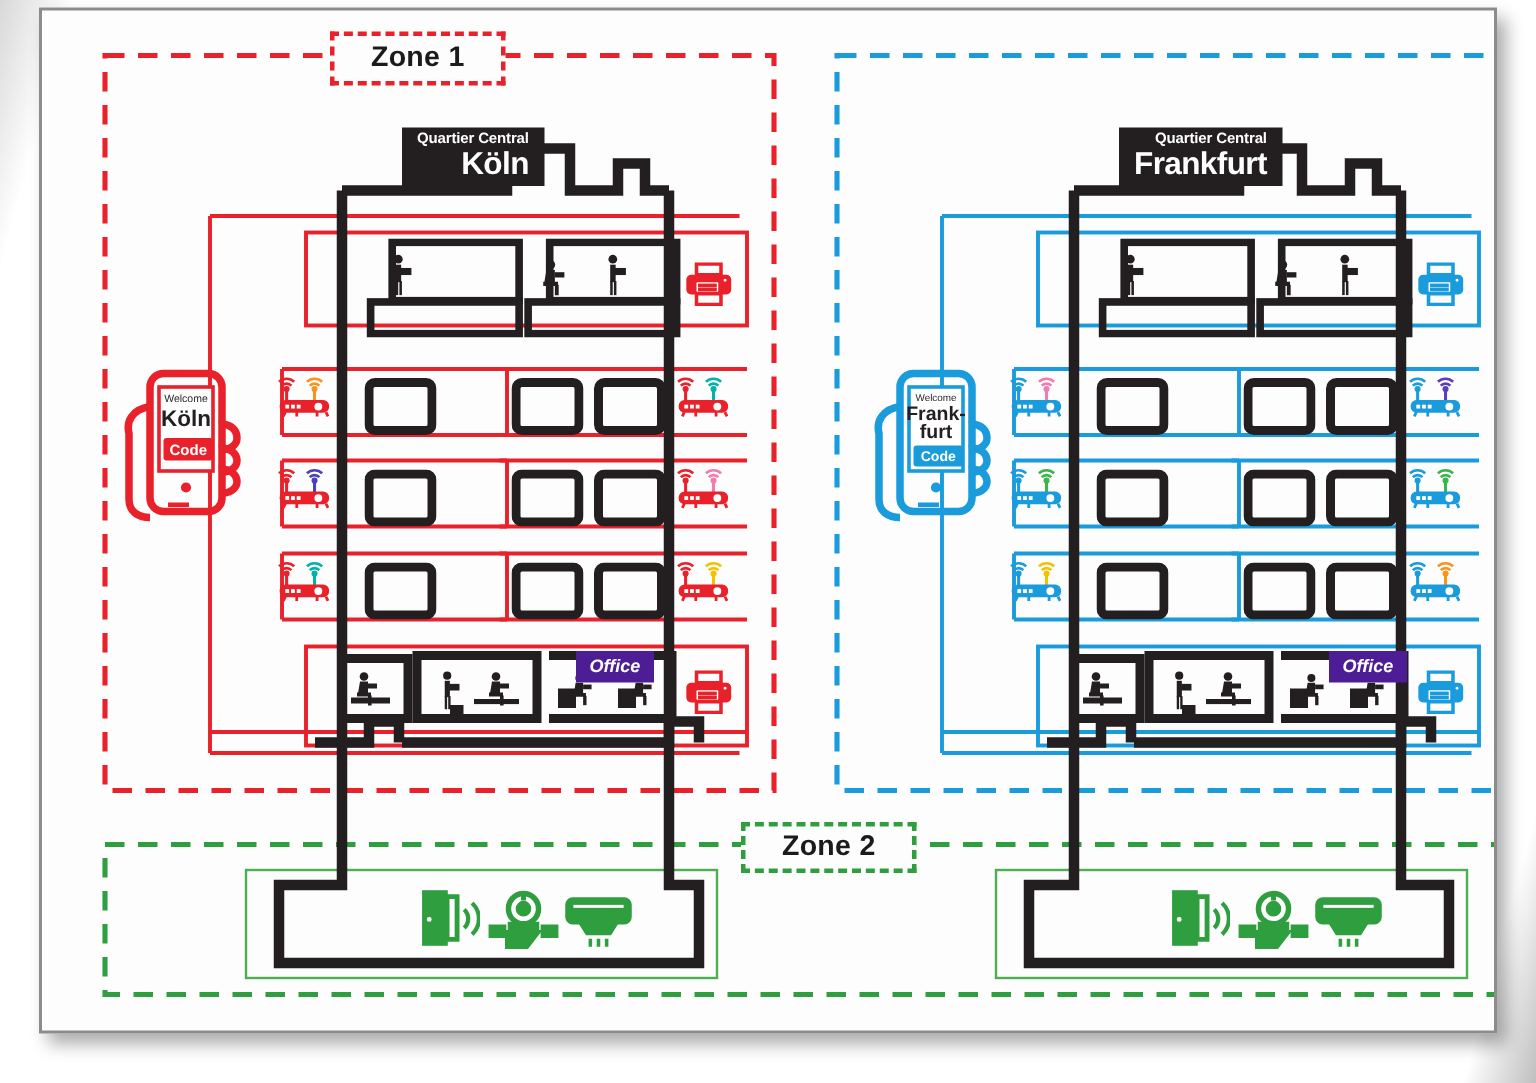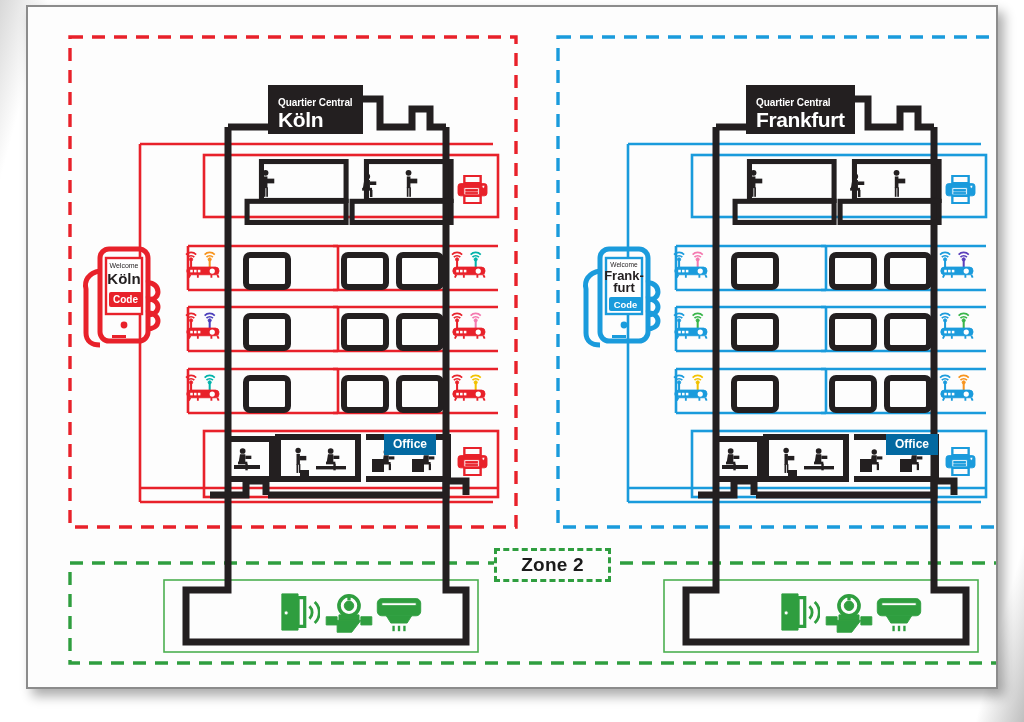--- a/index.html
+++ b/index.html
@@ -38,34 +38,35 @@
   #zone2-label { left:690px; top:14px; width:117px; height:36px;
     border: 3px dashed #1a9bdc; }
   #zone3-label { left:466px; top:541px; width:117px; height:34px;
     border: 3px dashed #2f9e3f; }
 
   .sign {
     position: absolute;
     background: #231f20;
     color: #ffffff;
     z-index: 7;
-    padding: 13px 10px 4px 10px;
-    text-align: left;
+    padding: 3px 10px 4px 10px;
+    text-align: right;
     line-height: 1;
   }
   .sign .sub { font-size: 10px; font-weight: 700; display:block; letter-spacing:-.1px; }
   .sign .main { font-size: 21px; font-weight: 700; display:block; margin-top:1px; letter-spacing:-.4px;}
   #sign-koln { left: 240px; top: 78px; }
   #sign-frankfurt { left: 718px; top: 78px; }
 
   .office-badge {
     position: absolute; z-index: 7;
-    background:#0369a1; color:#fff;
+    background:#4c1d95; color:#fff;
     font-size: 12px; font-weight: 700;
     padding: 3px 9px 4px 9px;
+    font-style: italic;
   }
   #office-a { left: 356px; top: 427px; }
   #office-b { left: 858px; top: 427px; }
 </style>
 </head>
 <body>
 
 <div id="canvas">
   <div id="frame">
 
@@ -694,20 +695,21 @@
         <circle cx="44" cy="76" r="3.4" fill="#1a9bdc"></circle>
         <rect x="32" y="86" width="14" height="3" fill="#1a9bdc"></rect>
         <text x="44" y="18" text-anchor="middle" font-size="6.6" font-family="Liberation Sans, sans-serif" fill="#231f20">Welcome</text>
         <text x="44" y="31" text-anchor="middle" font-size="13" font-weight="700" font-family="Liberation Sans, sans-serif" fill="#231f20">Frank-</text>
         <text x="44" y="43" text-anchor="middle" font-size="13" font-weight="700" font-family="Liberation Sans, sans-serif" fill="#231f20">furt</text>
         <rect x="29" y="48" width="33" height="14" rx="2" fill="#1a9bdc"></rect>
         <text x="45.5" y="58.5" text-anchor="middle" font-size="9.4" font-weight="700" font-family="Liberation Sans, sans-serif" fill="#ffffff">Code</text>
       </g>
     </svg>
 
+    <div class="zone-label" id="zone1-label">Zone 1</div>
     <div class="zone-label" id="zone3-label">Zone 2</div>
 
     <div class="sign" id="sign-koln">
       <span class="sub">Quartier Central</span>
       <span class="main">Köln</span>
     </div>
 
     <div class="sign" id="sign-frankfurt">
       <span class="sub">Quartier Central</span>
       <span class="main">Frankfurt</span>

